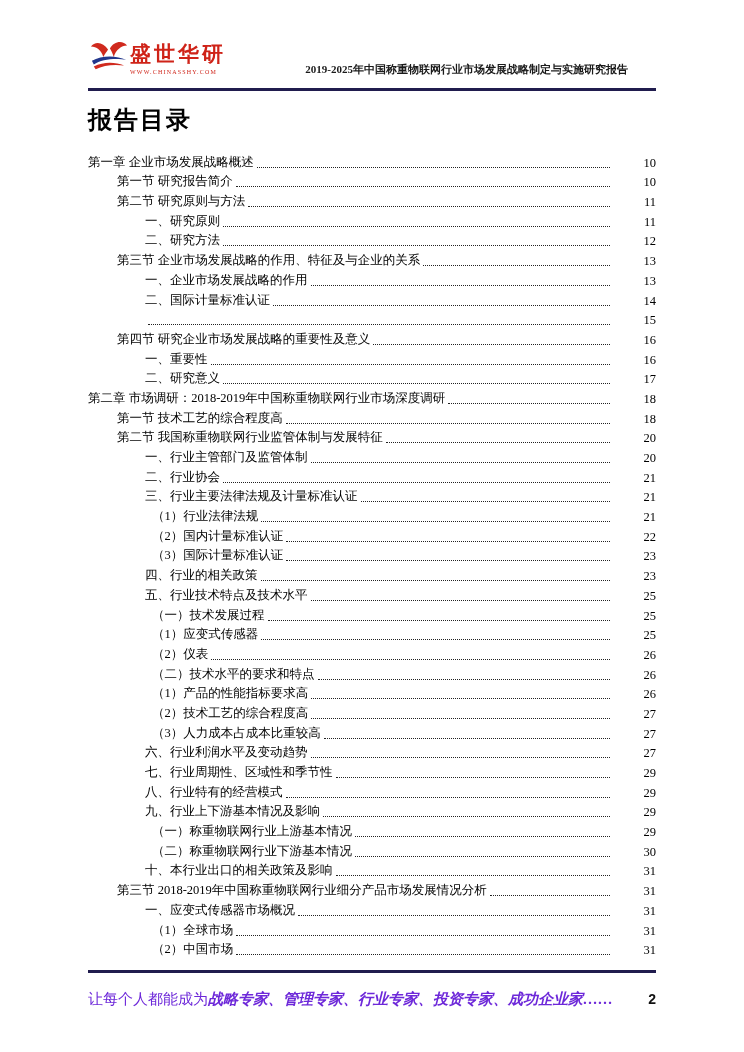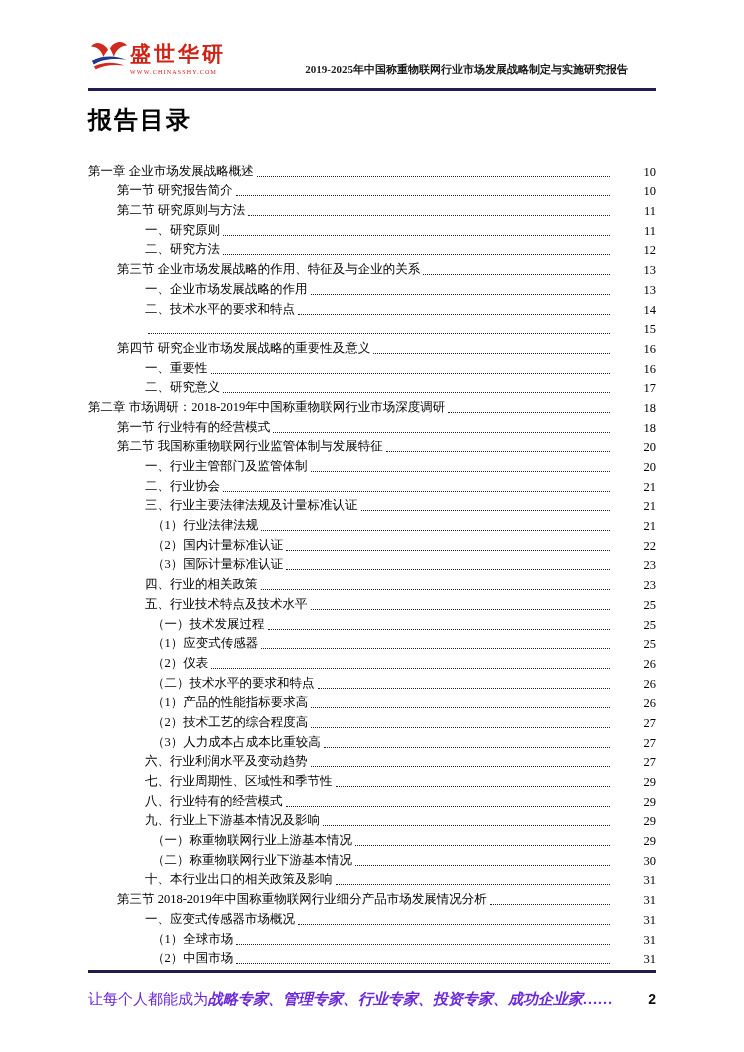--- a/index.html
+++ b/index.html
@@ -47,21 +47,21 @@
     padding-bottom: 3px;
     white-space: nowrap;
   }
 
   
   .doc-title {
     font-family: "Liberation Sans", "DejaVu Sans", sans-serif;
     font-size: 24px;
     font-weight: bold;
     letter-spacing: 2px;
-    margin: 13px 0 24px;
+    margin: 13px 0 15px;
     color: #000;
   }
 
   
   .toc { font-size: 12.5px; }
   .toc-row { display: flex; align-items: flex-end; height: 19.7px; }
   .toc-title { white-space: nowrap; }
   .toc-leader {
     flex: 1;
     min-width: 8px;
@@ -150,21 +150,21 @@
     <span class="toc-title">第三节 企业市场发展战略的作用、特征及与企业的关系</span>
     <span class="toc-leader"></span>
     <span class="toc-page">13</span>
   </div>
       <div class="toc-row lvl-3">
     <span class="toc-title">一、企业市场发展战略的作用</span>
     <span class="toc-leader"></span>
     <span class="toc-page">13</span>
   </div>
       <div class="toc-row lvl-3">
-    <span class="toc-title">二、技术水平的要求和特点</span>
+    <span class="toc-title">二、国际计量标准认证</span>
     <span class="toc-leader"></span>
     <span class="toc-page">14</span>
   </div>
       <div class="toc-row lvl-3">
     <span class="toc-leader"></span>
     <span class="toc-page">15</span>
   </div>
       <div class="toc-row lvl-2">
     <span class="toc-title">第四节 研究企业市场发展战略的重要性及意义</span>
     <span class="toc-leader"></span>
@@ -179,21 +179,21 @@
     <span class="toc-title">二、研究意义</span>
     <span class="toc-leader"></span>
     <span class="toc-page">17</span>
   </div>
       <div class="toc-row lvl-1">
     <span class="toc-title">第二章 市场调研：2018-2019年中国称重物联网行业市场深度调研</span>
     <span class="toc-leader"></span>
     <span class="toc-page">18</span>
   </div>
       <div class="toc-row lvl-2">
-    <span class="toc-title">第一节 行业特有的经营模式</span>
+    <span class="toc-title">第一节 技术工艺的综合程度高</span>
     <span class="toc-leader"></span>
     <span class="toc-page">18</span>
   </div>
       <div class="toc-row lvl-2">
     <span class="toc-title">第二节 我国称重物联网行业监管体制与发展特征</span>
     <span class="toc-leader"></span>
     <span class="toc-page">20</span>
   </div>
       <div class="toc-row lvl-3">
     <span class="toc-title">一、行业主管部门及监管体制</span>

